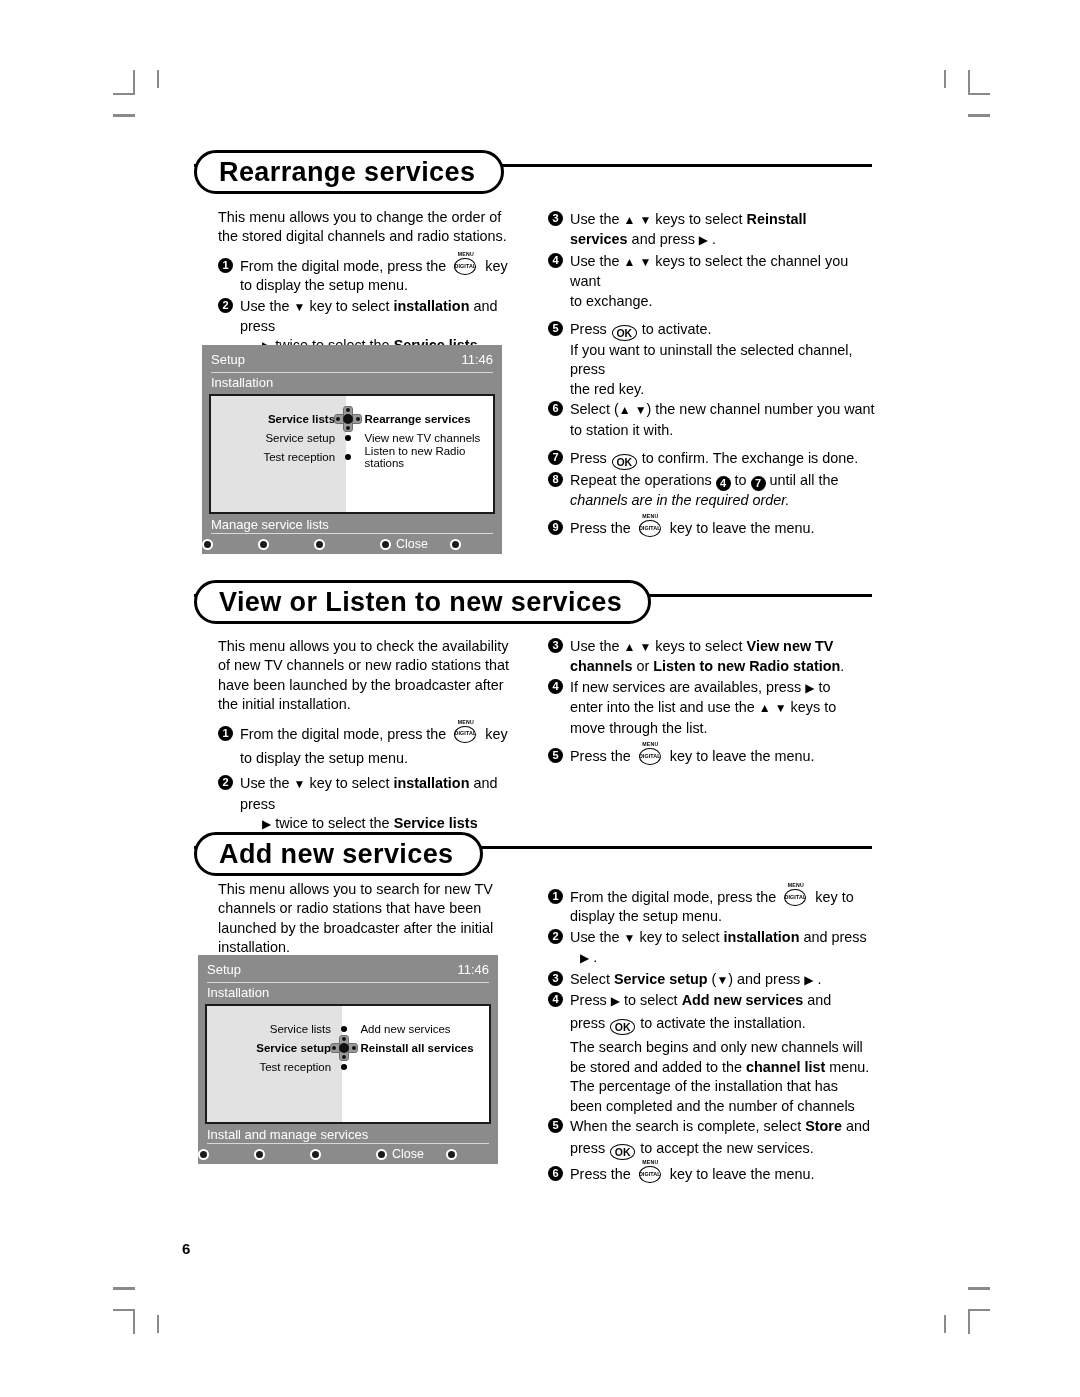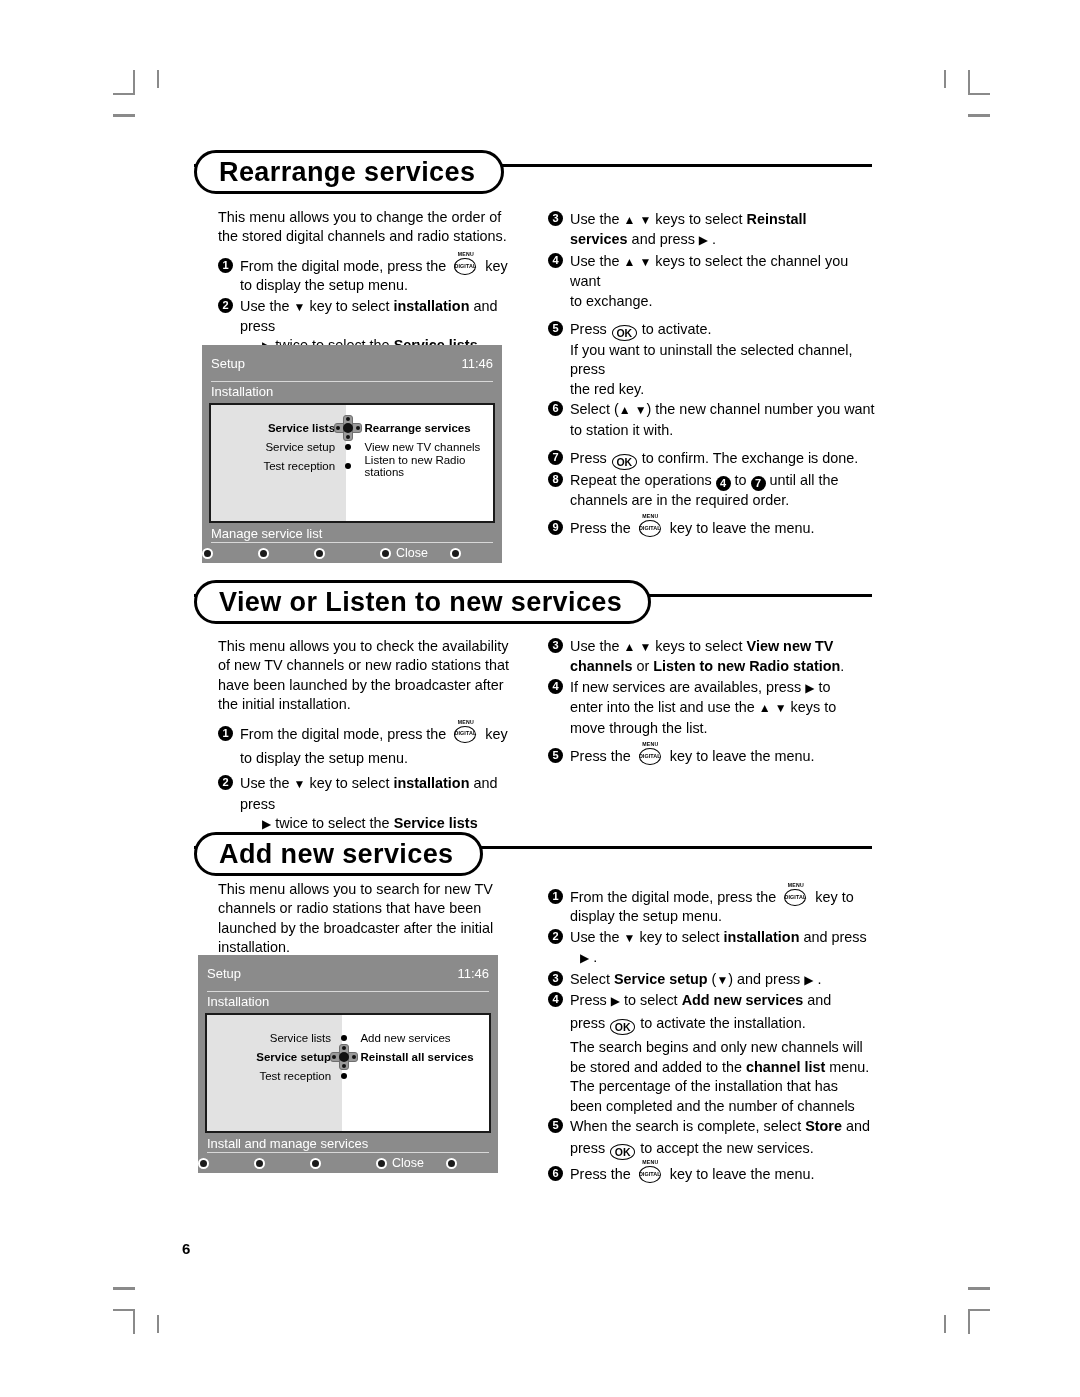--- a/index.html
+++ b/index.html
@@ -157,21 +157,21 @@
   
   .tv {
     position: absolute;
     width: 300px;
     background: #8b8b8b;
     font-family: "Liberation Sans", sans-serif;
     color: #ffffff;
   }
   .tv-top {
     position: relative;
-    height: 37px;
+    height: 28px;
     padding: 0 9px;
     display: flex;
     align-items: center;
     justify-content: space-between;
     font-size: 13px;
   }
   .tv-top:after {
     content: "";
     position: absolute;
     left: 9px; right: 9px; bottom: 0;
@@ -402,21 +402,21 @@
           <span class="left">Test reception</span>
           <span class="mid">
               <span class="dot"></span>
             </span>
           <span class="right">Listen to new Radio stations</span>
         </div>
 
       </div>
     </div>
     <div class="tv-footlabel">
-      <span>Manage service list</span>
+      <span>Manage service lists</span>
     </div>
     <div class="tv-keys">
       <span class="tv-key" style="width:56px;">
           <span class="kdot"></span>
         </span>
       <span class="tv-key" style="width:56px;">
           <span class="kdot"></span>
         </span>
       <span class="tv-key" style="width:66px;">
           <span class="kdot"></span>
@@ -459,21 +459,21 @@
     </div>
 
     <div class="step gap">
       <span class="num cnum">7</span>
       Press <span class="okbtn">OK</span> to confirm. The exchange is done.
     </div>
 
     <div class="step">
       <span class="num cnum">8</span>
       Repeat the operations <span class="cnum">4</span> to <span class="cnum">7</span> until all the
-      <div class="sub" style="padding-left:0;">channels are in the required order.</div>
+      <div class="sub" style="padding-left:0;font-style:italic;">channels are in the required order.</div>
     </div>
 
     <div class="step gap">
       <span class="num cnum">9</span>
       Press the <span class="keybtn"><span class="lbl-top">MENU</span><span class="ring">DIGITAL</span></span> key to leave the menu.
     </div>
   </div>
 
   <div class="section-head" style="left:194px; top:580px; width:678px;">
     <div class="rule"></div>

